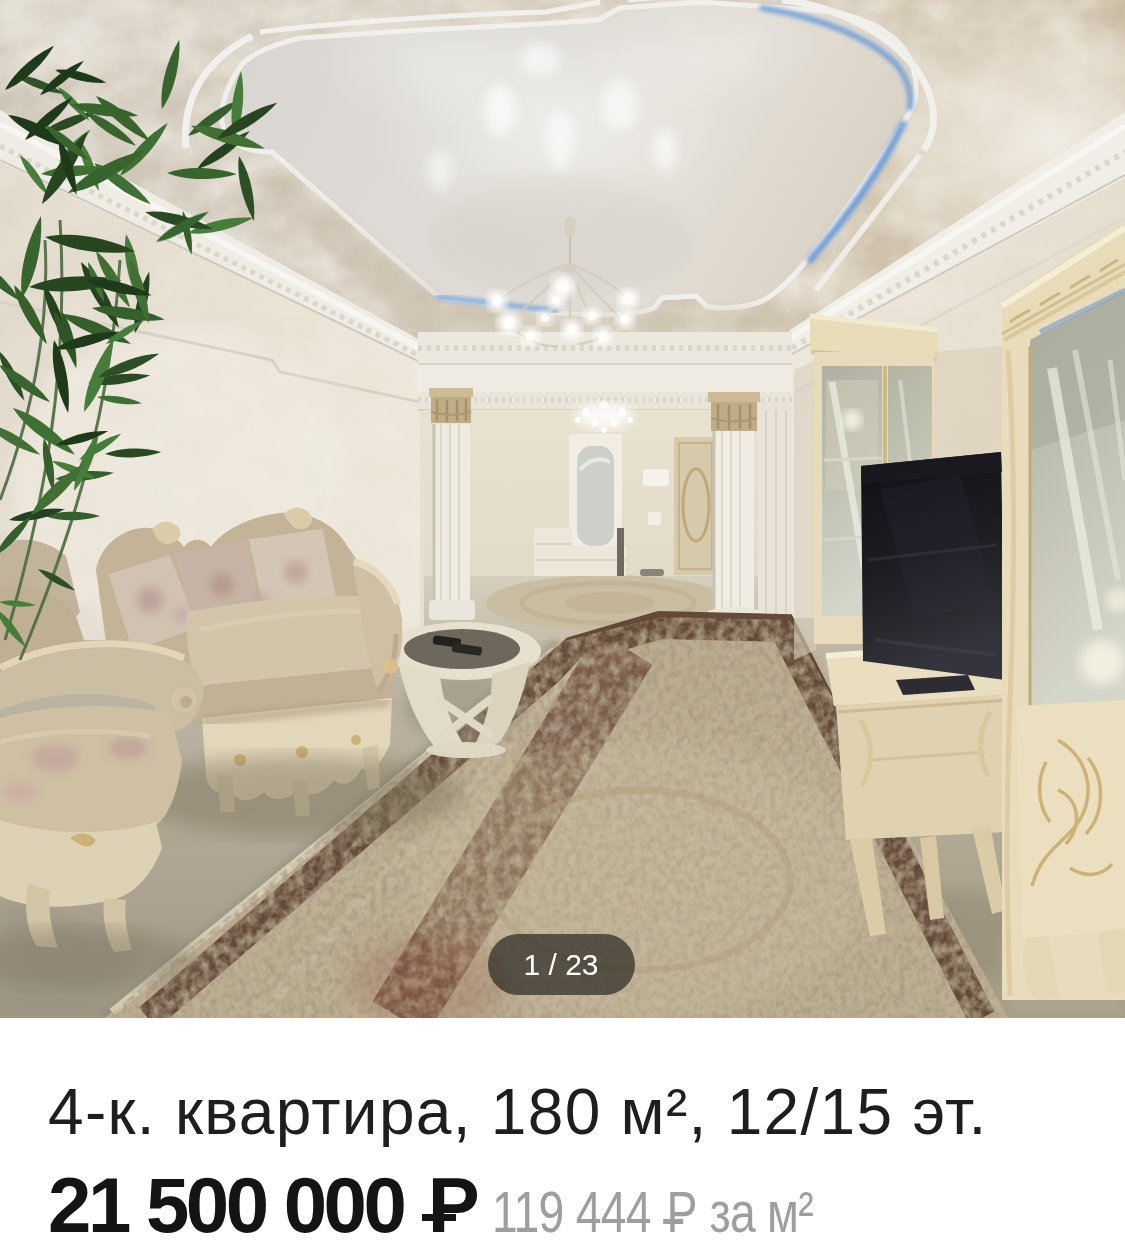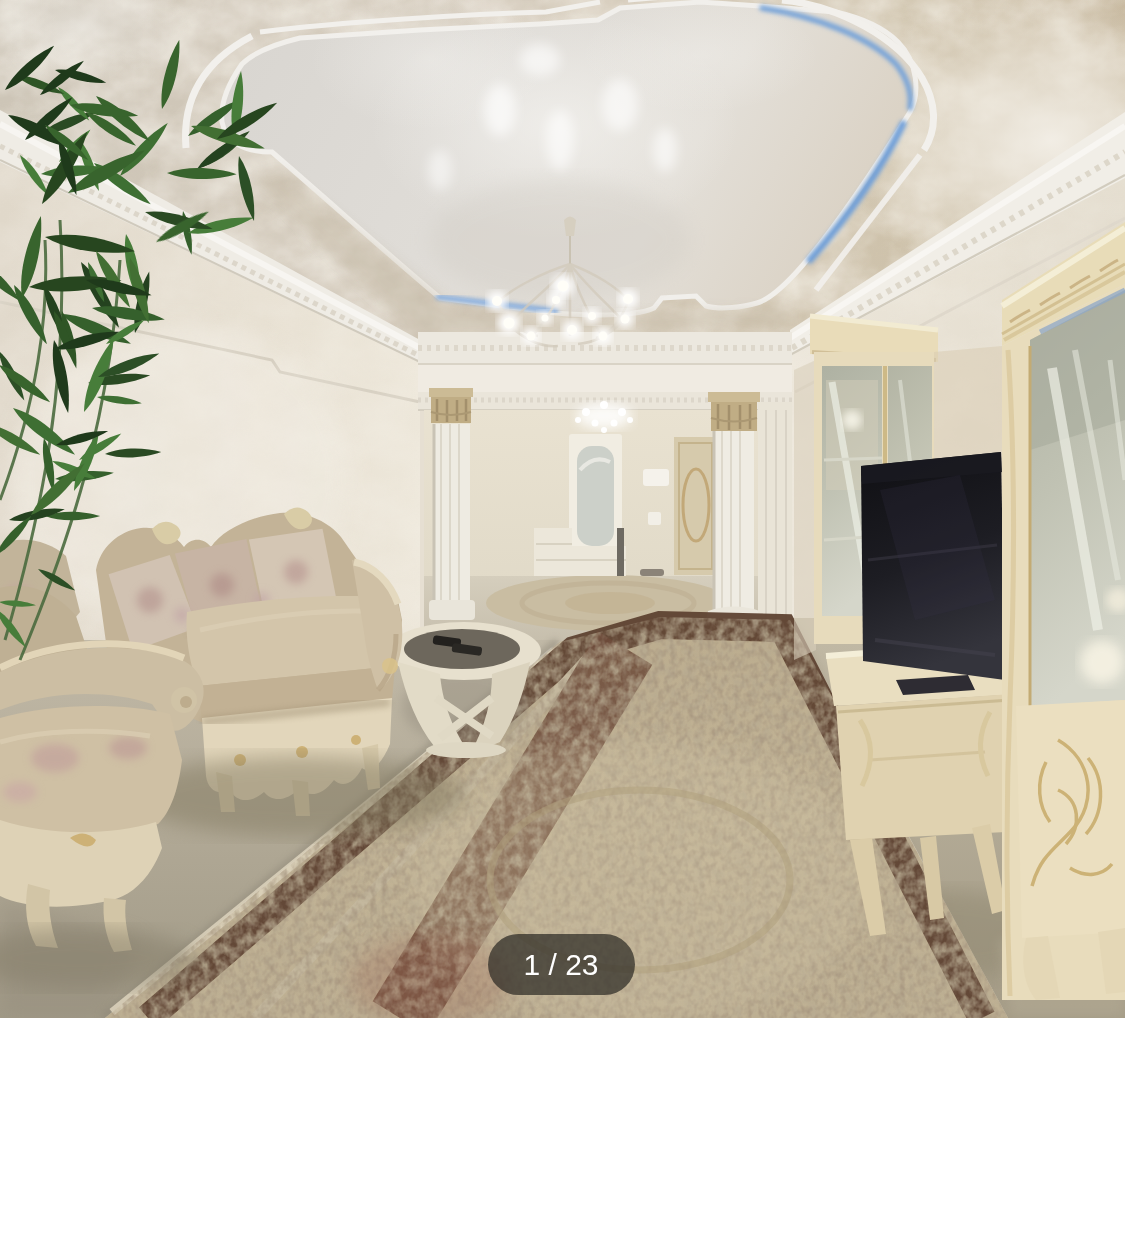--- a/index.html
+++ b/index.html
@@ -604,13 +604,24 @@
   <use href="#leaf" transform="translate(5,90) rotate(-42) scale(1.14)" fill="#1f3a1b"></use>
   <use href="#leaf" transform="translate(45,125) rotate(39) scale(0.96)" fill="#38642d"></use>
 </g>
 
 <g>
   <rect x="488" y="934" width="147" height="61" rx="30.5" fill="#24221e" opacity="0.68"></rect>
   <text x="561" y="975" text-anchor="middle" font-family="Liberation Sans, sans-serif" font-size="30" fill="#ffffff">1 / 23</text>
 </g>
 </svg>
 
+<div class="info">
+
+  <div class="title">4-к. квартира, 180 м², 12/15 эт.</div>
+
+  <div class="pricerow">
+    
+    <span class="price">21 500 000 <span class="rub">Р<span class="bar"></span></span></span>
+    
+    <span class="per">119 444 <span class="rub">Р<span class="bar"></span></span> за м²</span>
+  </div>
 </div>
+</div>
 
 </body></html>

